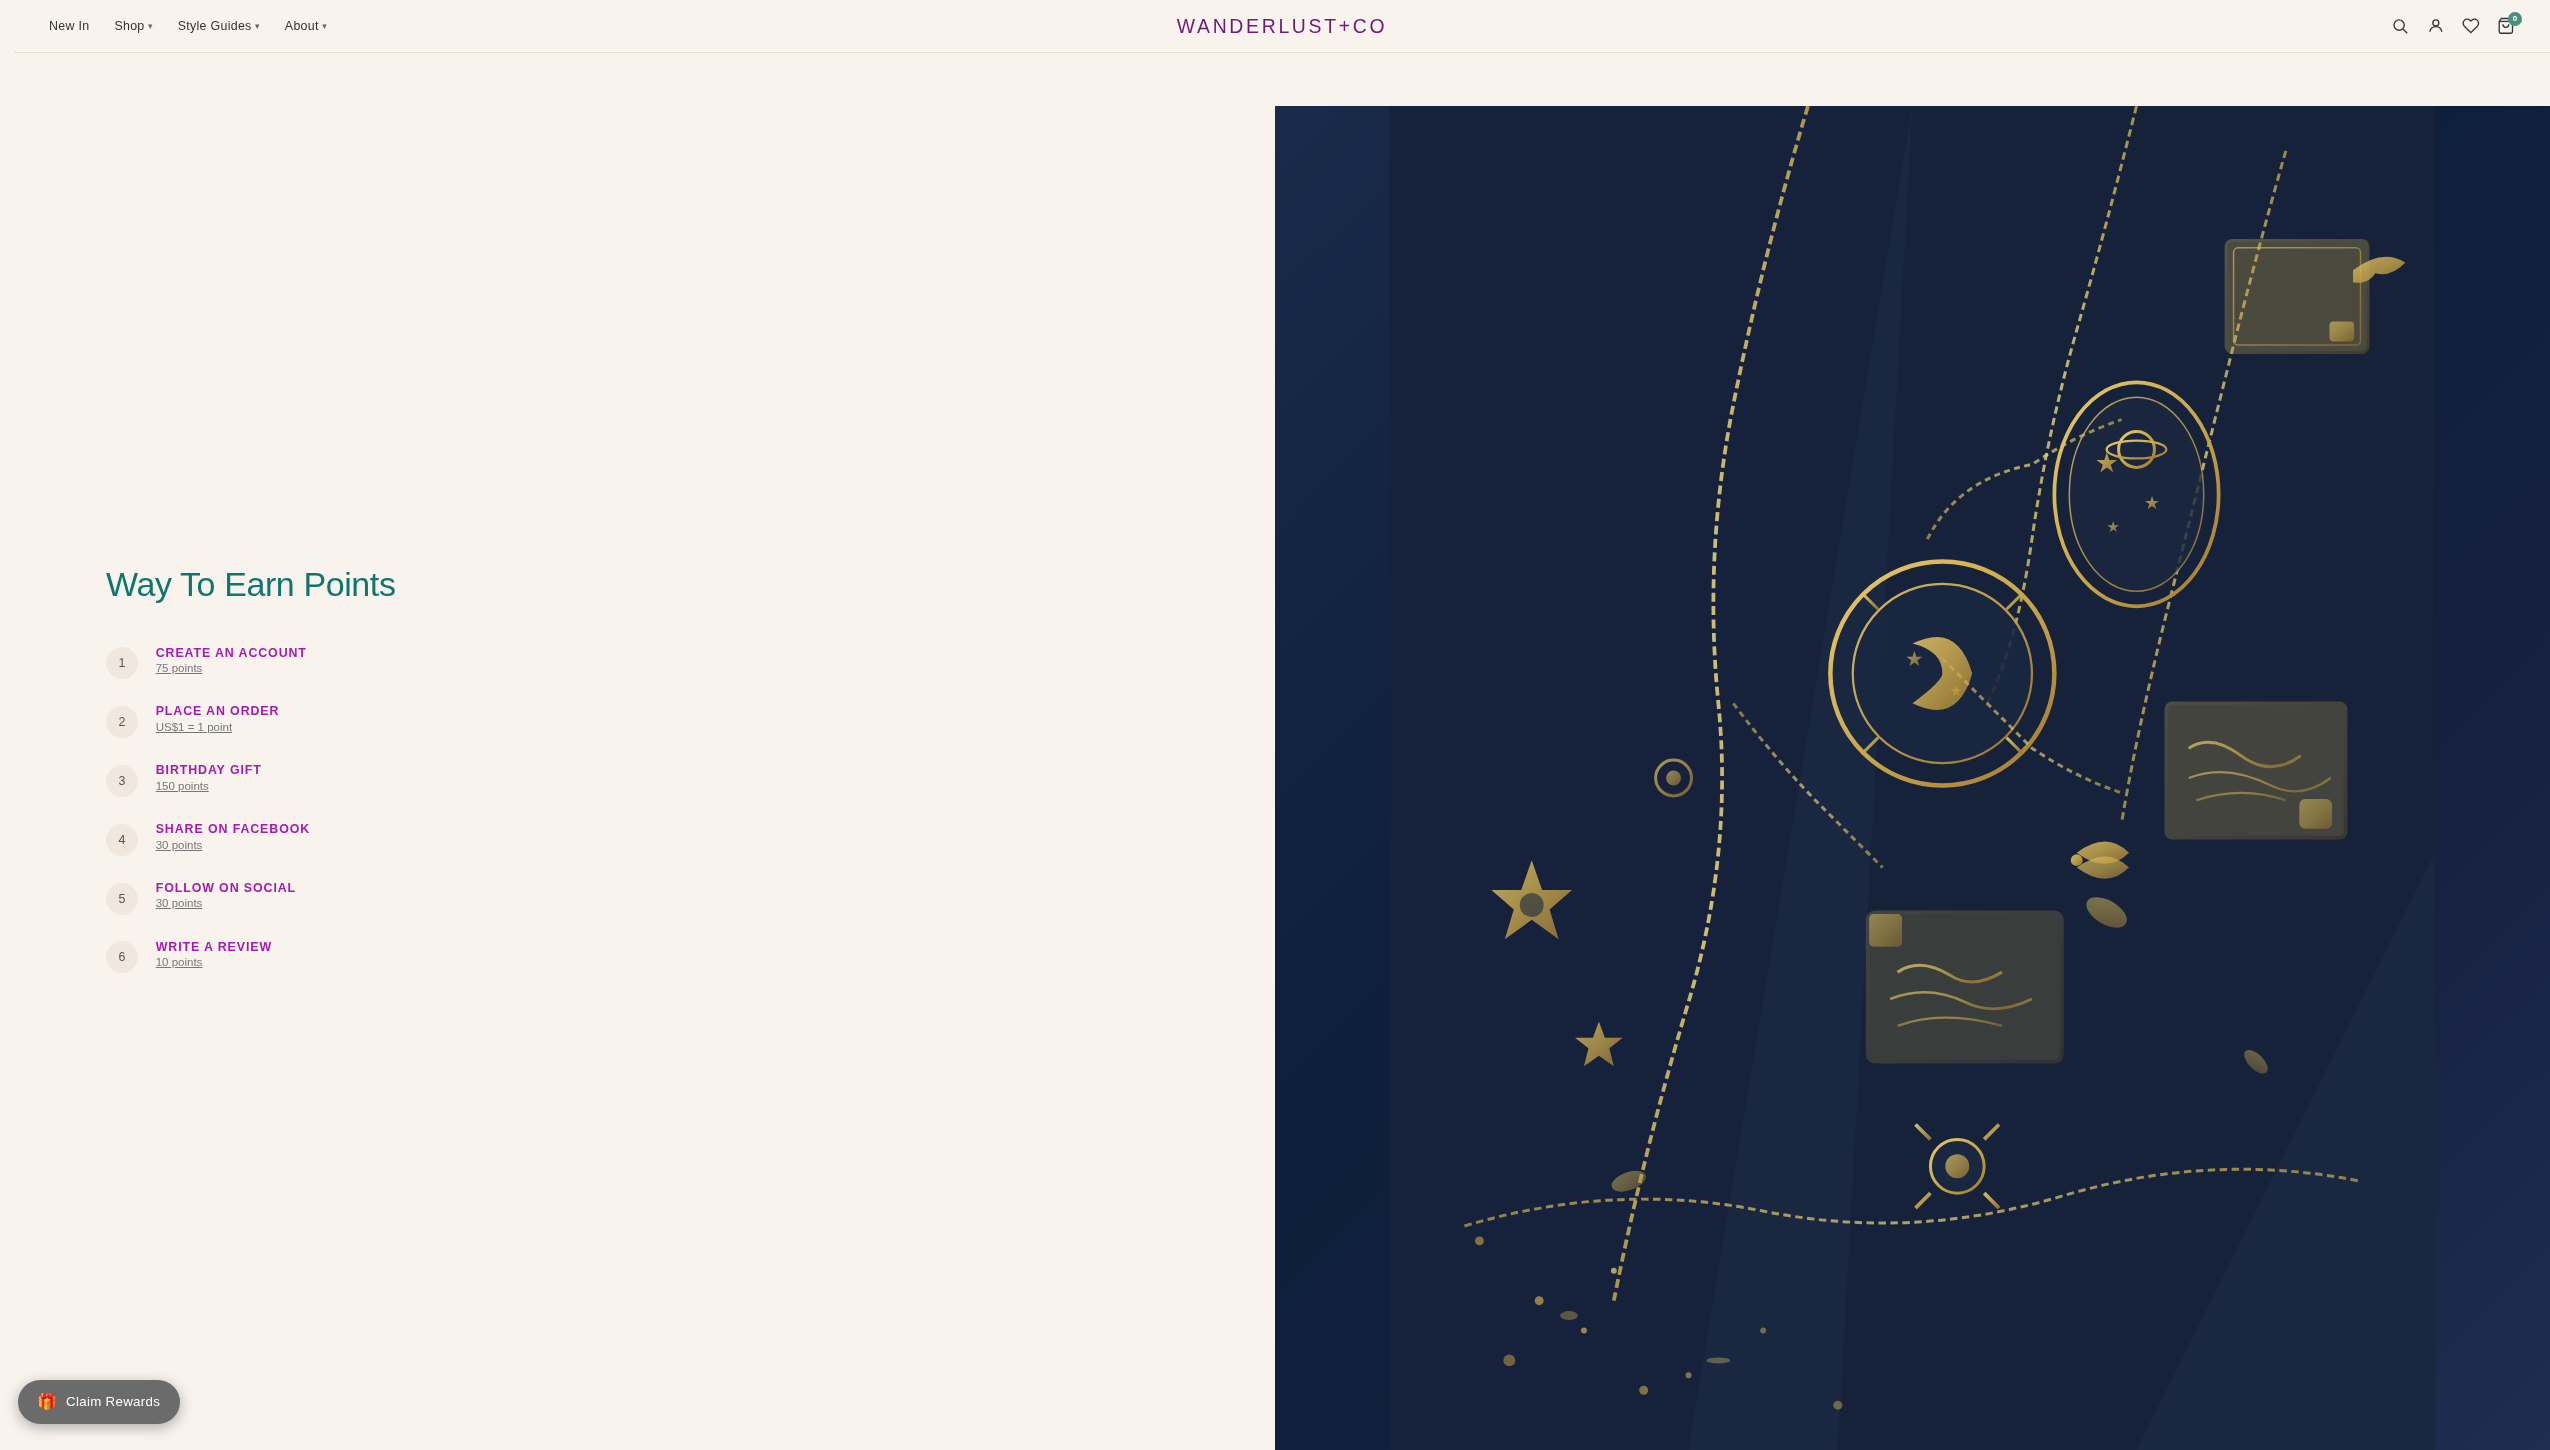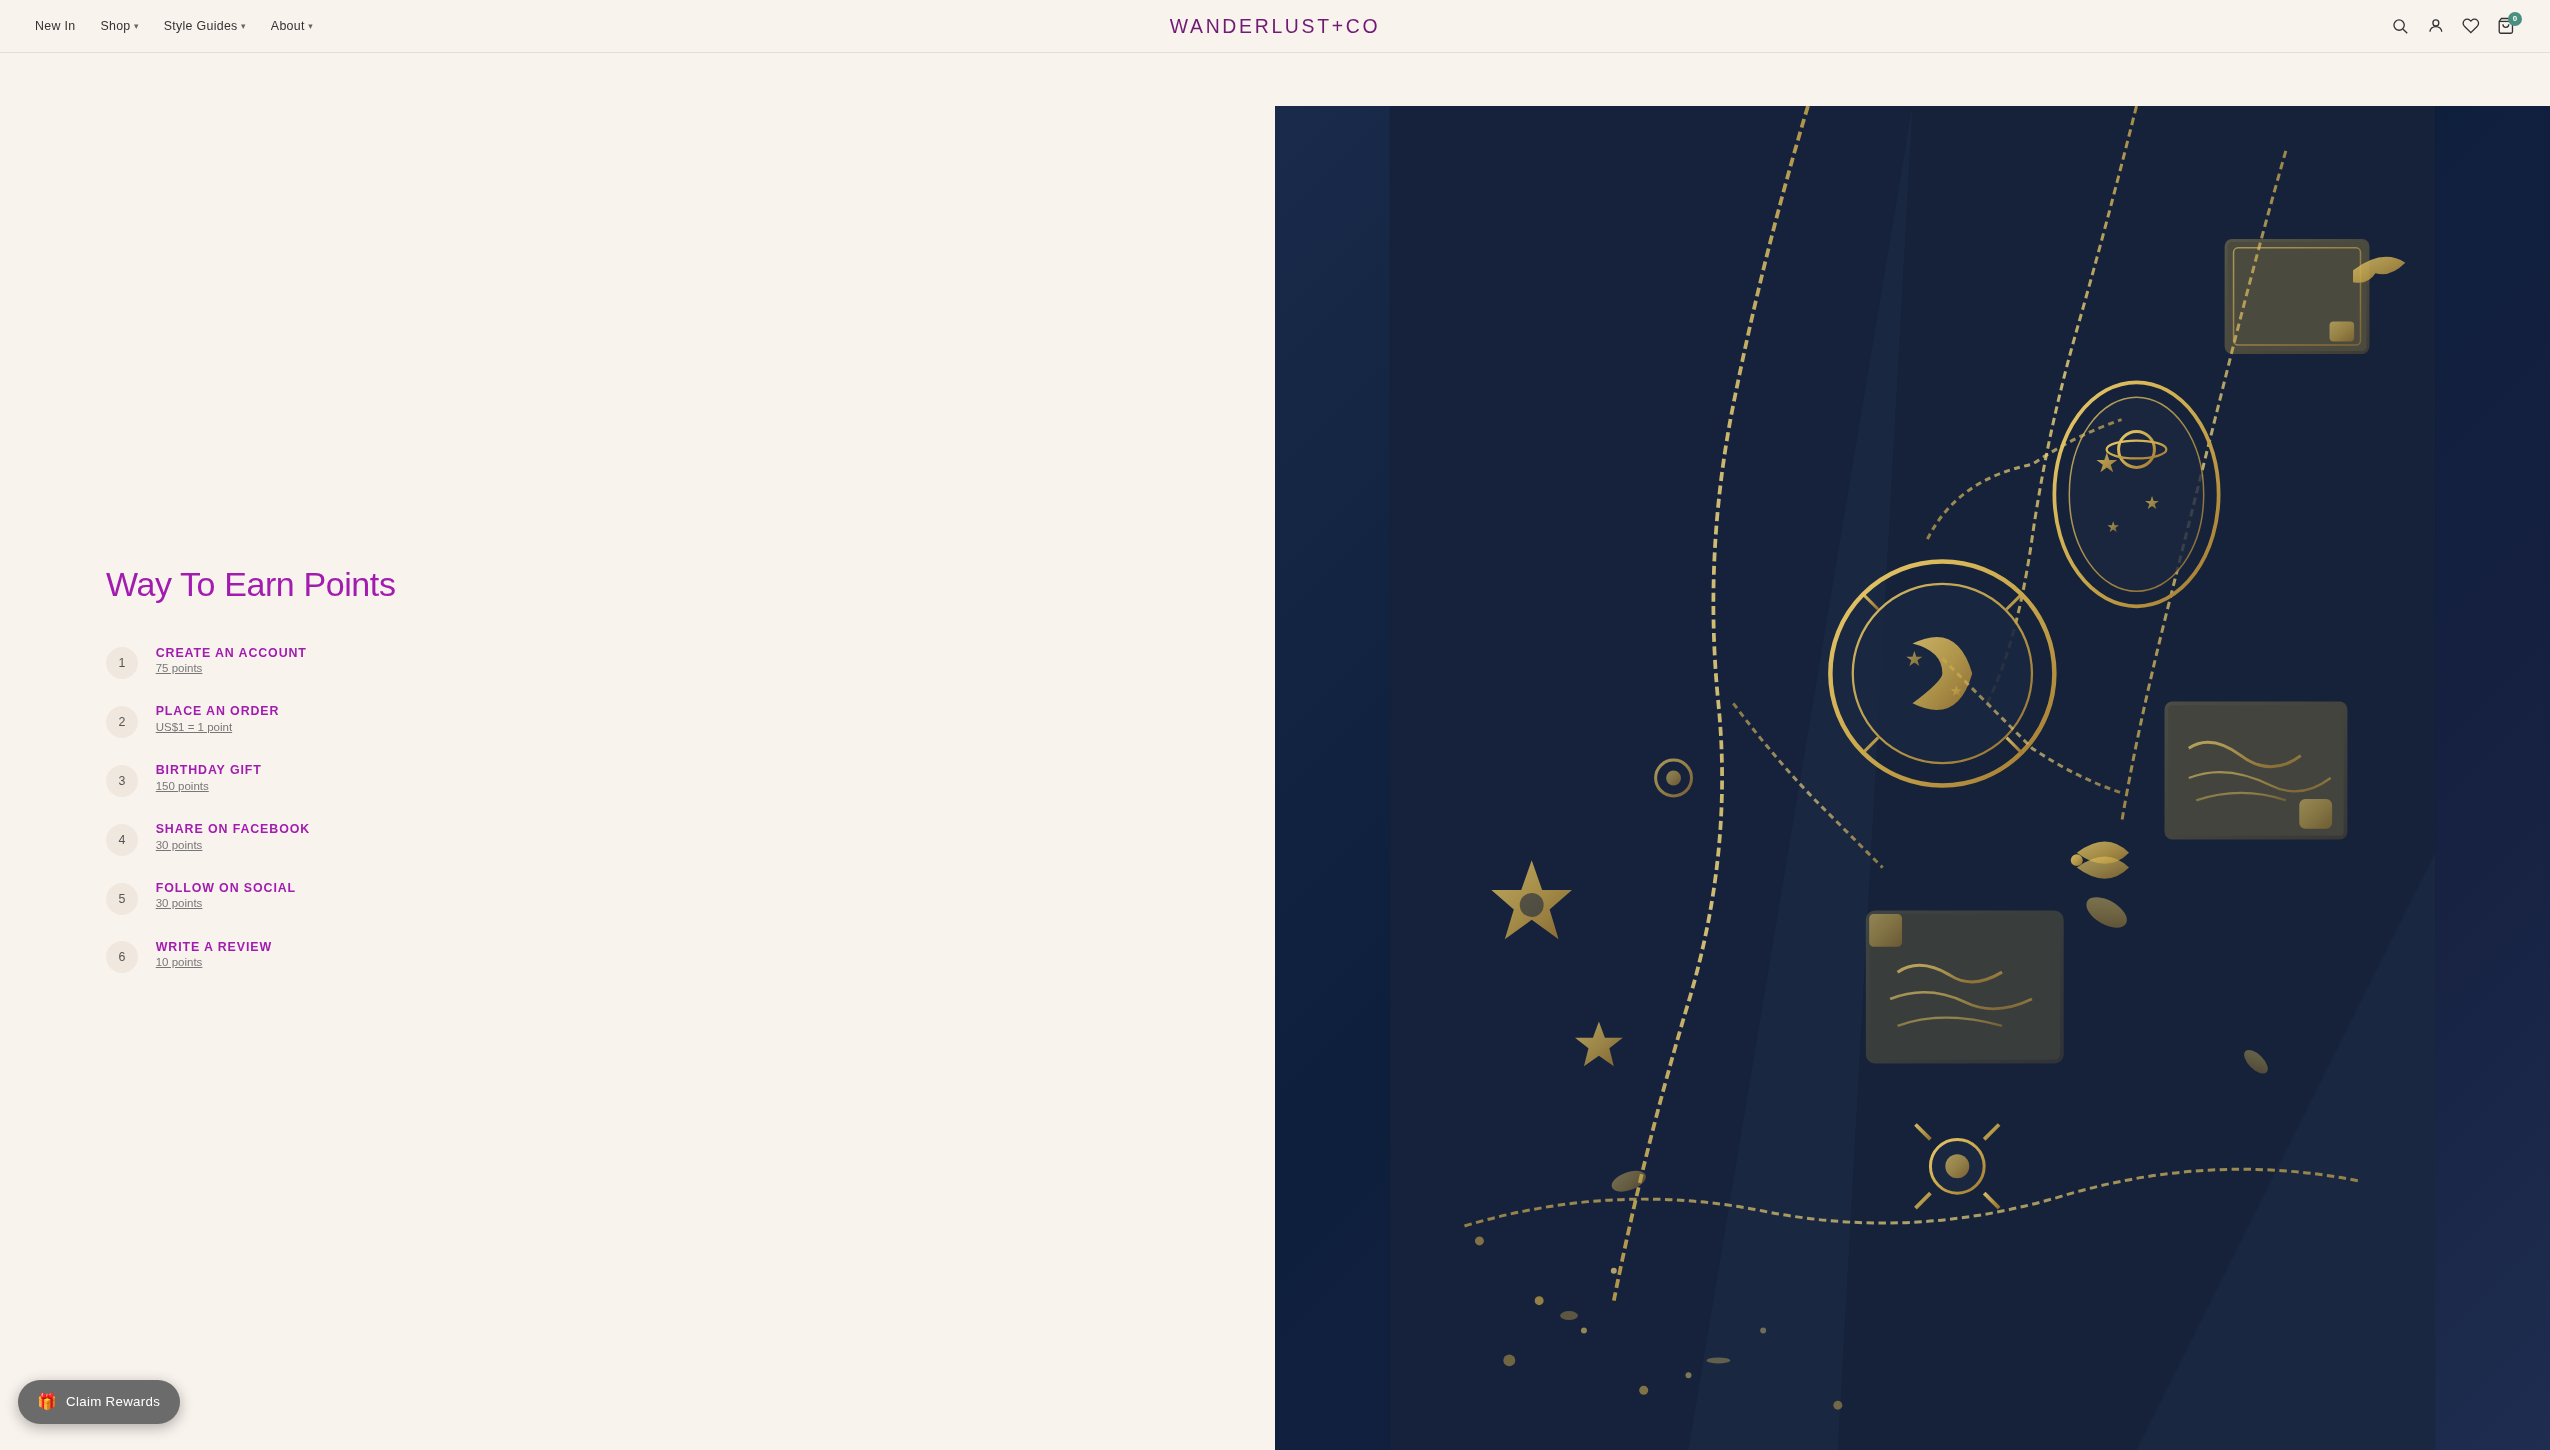--- a/index.html
+++ b/index.html
@@ -20,20 +20,21 @@
       background-color: #f9f3ee;
       border-bottom: 0.9px solid #e8ddd4;
       padding: 0 35px;
       height: 53px;
       display: flex;
       align-items: center;
       justify-content: space-between;
       position: sticky;
       top: 0;
       z-index: 100;
+      margin-left: 14px;
     }
 
     .nav-left {
       display: flex;
       align-items: center;
       gap: 25px;
     }
 
     .nav-item {
       font-size: 12.4px;
@@ -107,21 +108,21 @@
       flex: 0 0 50%;
       padding: 53px 71px 71px 106px;
       display: flex;
       flex-direction: column;
       justify-content: center;
     }
 
     .section-title {
       font-size: 34px;
       font-weight: 400;
-      color: #a21caf;
+      color: #0f766e;
       margin-bottom: 42px;
       letter-spacing: -0.4px;
     }
 
     .earn-list {
       list-style: none;
       display: flex;
       flex-direction: column;
       gap: 25px;
     }

